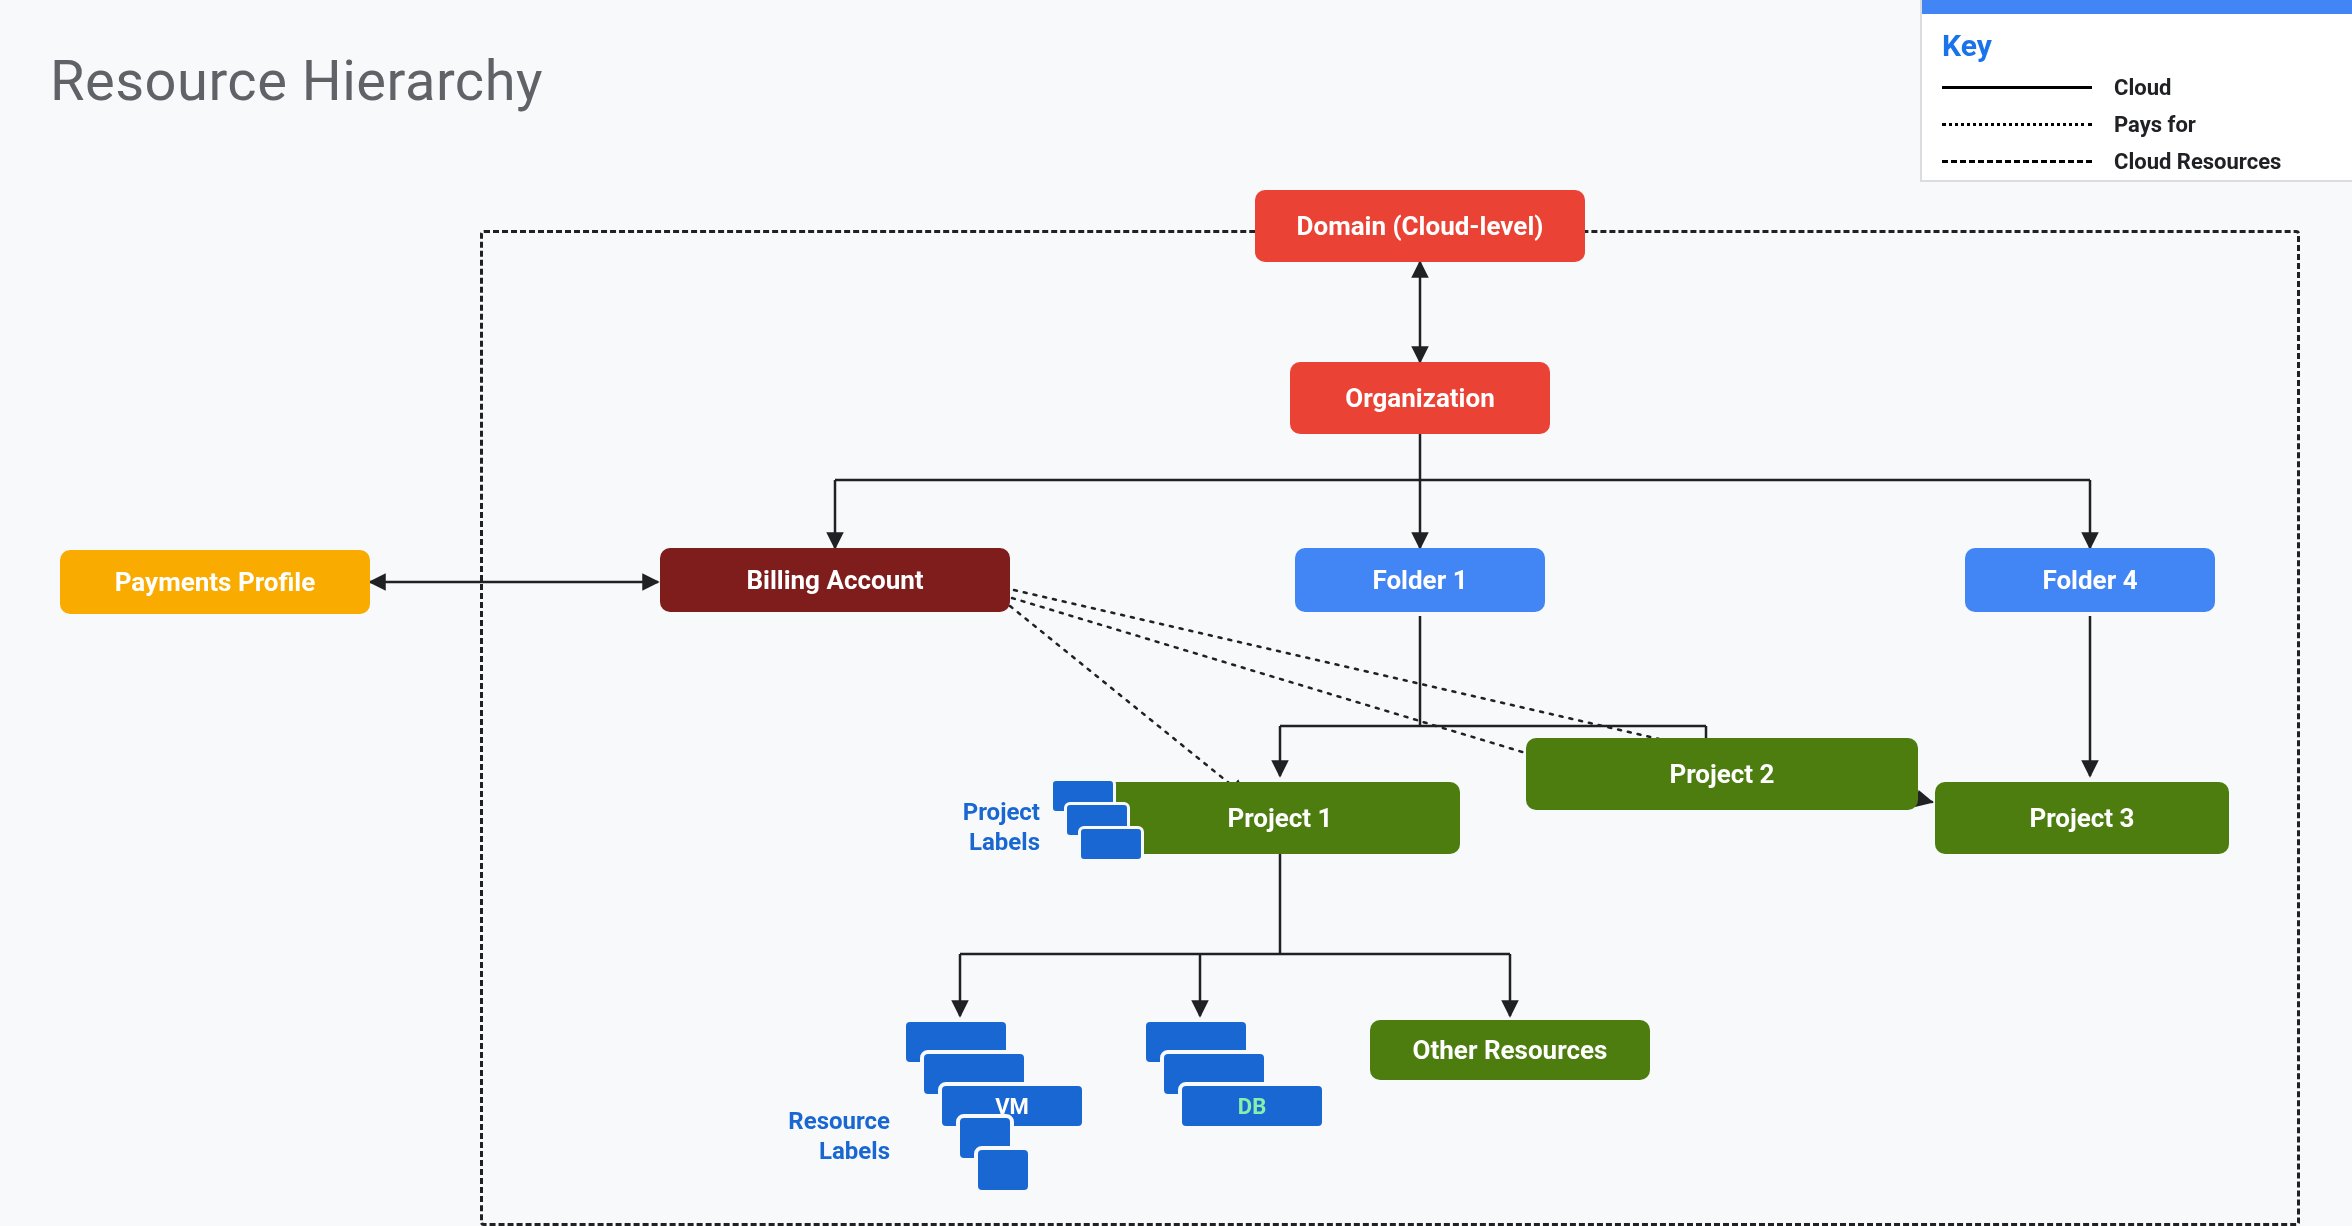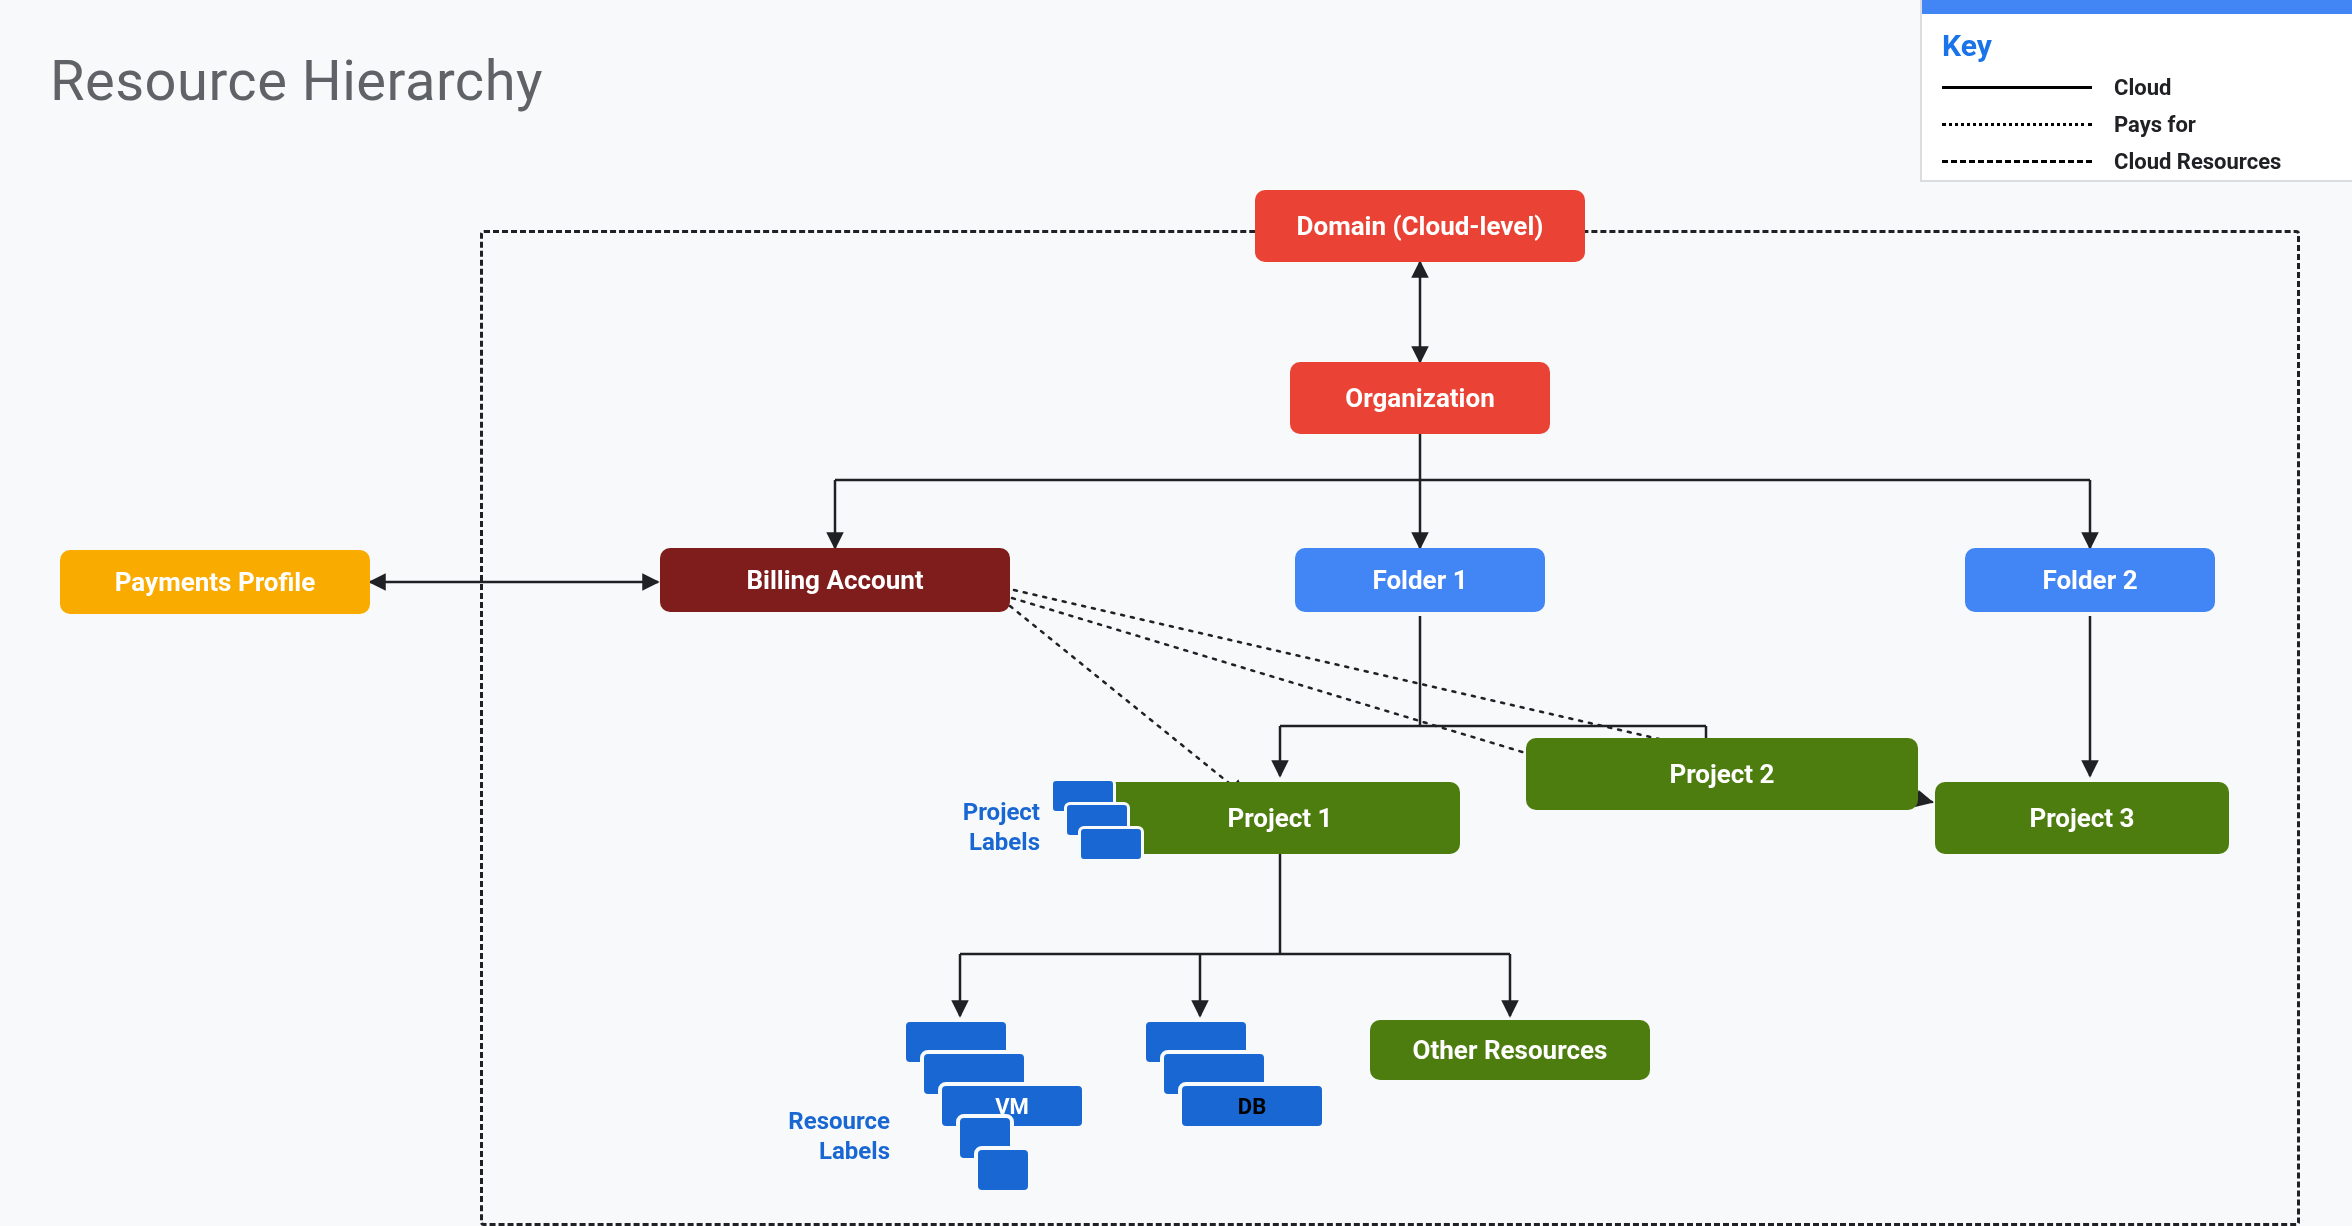--- a/index.html
+++ b/index.html
@@ -199,21 +199,21 @@
   <div class="box red tall" style="left:1255px; top:190px; width:330px;">Domain (Cloud-level)</div>
 
   <div class="box red tall" style="left:1290px; top:362px; width:260px;">Organization</div>
 
   <div class="box yellow" style="left:60px; top:550px; width:310px;">Payments Profile</div>
 
   <div class="box green" style="left:660px; top:548px; width:350px;">Billing Account</div>
 
   <div class="box blue" style="left:1295px; top:548px; width:250px;">Folder 1</div>
 
-  <div class="box blue" style="left:1965px; top:548px; width:250px;">Folder 2</div>
+  <div class="box blue" style="left:1965px; top:548px; width:250px;">Folder 4</div>
 
   <div class="box dblue tall" style="left:1100px; top:782px; width:360px;">Project 1</div>
 
   <div class="box dblue tall" style="left:1526px; top:738px; width:392px;">Project 2</div>
 
   <div class="box dblue tall" style="left:1935px; top:782px; width:294px;">Project 3</div>
 
   <div class="caption" style="left:920px; top:797px; text-align:right; width:120px;">Project Labels</div>
   <div class="chip-stack" style="left:1050px; top:778px;">
     <div class="chip" style="left:0;  top:0;"></div>
@@ -225,20 +225,20 @@
     <div class="rchip" style="left:0;   top:0;"></div>
     <div class="rchip" style="left:18px; top:32px;"></div>
     <div class="rchip" style="left:36px; top:64px; width:140px; display:flex; align-items:center; justify-content:center; color:#fff; font-weight:700; font-size:22px;">VM</div>
     <div class="rchip" style="left:54px; top:96px;  width:50px;"></div>
     <div class="rchip" style="left:72px; top:128px; width:50px;"></div>
   </div>
 
   <div class="chip-stack" style="left:1142px; top:1018px;">
     <div class="rchip" style="left:0;   top:0;"></div>
     <div class="rchip" style="left:18px; top:32px;"></div>
-    <div class="rchip" style="left:36px; top:64px; width:140px; display:flex; align-items:center; justify-content:center; color:#000000; font-weight:700; font-size:22px;">DB</div>
+    <div class="rchip" style="left:36px; top:64px; width:140px; display:flex; align-items:center; justify-content:center; color:#86efac; font-weight:700; font-size:22px;">DB</div>
   </div>
 
   <div class="box dblue" style="left:1370px; top:1020px; width:280px; height:60px;">Other Resources</div>
 
   <div class="caption" style="left:730px; top:1106px; width:160px; text-align:right;">Resource Labels</div>
 
 </div>
 
 </body></html>

